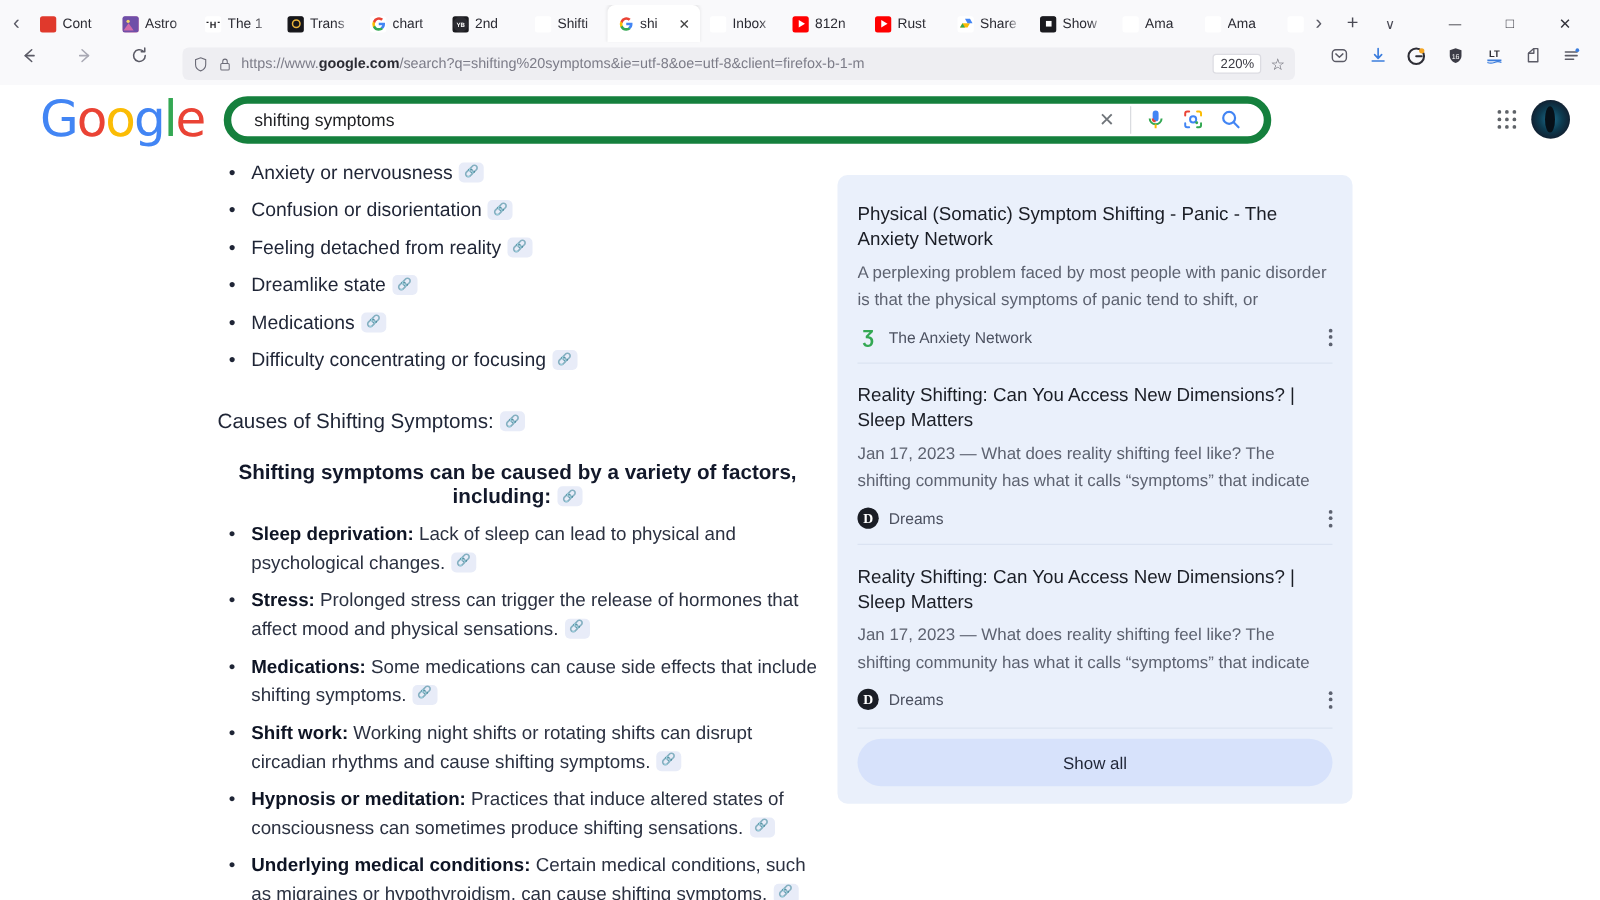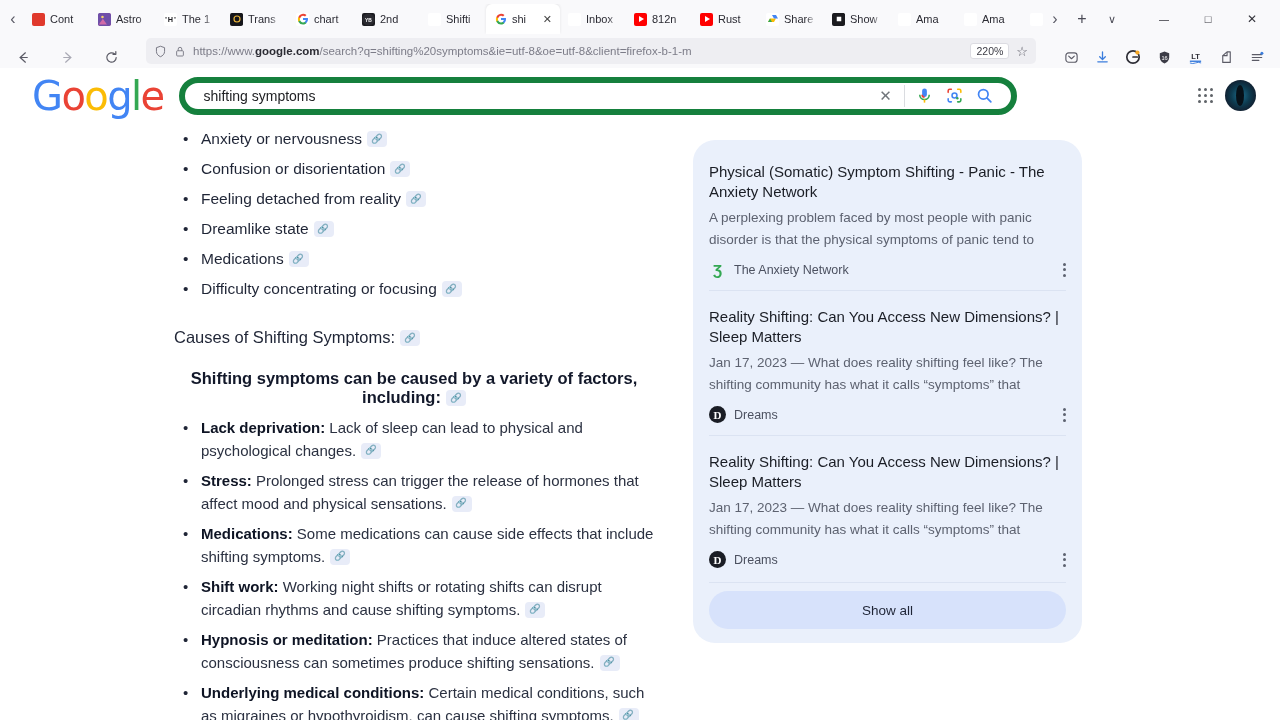--- a/index.html
+++ b/index.html
@@ -53,21 +53,21 @@
   .tabstrip-right { display: flex; align-items: center; gap: 2px; flex: none; }
   .chrome-btn {
     width: 28px; height: 28px; display: flex; align-items: center;
     justify-content: center; color: #4a4a55; border-radius: 4px;
   }
   .wincontrols { display: flex; align-items: center; margin-left: 14px; }
   .winbtn { width: 44px; height: 30px; display: flex; align-items: center;
     justify-content: center; color: #33333b; font-size: 13px; }
 
   .navbar { height: 34px; display: flex; align-items: center; padding: 0 8px; gap: 14px; }
-  .navicon { width: 30px; height: 28px; display: flex; align-items: flex-end;
+  .navicon { width: 30px; height: 28px; display: flex; align-items: flex-start;
     justify-content: center; color: #6d28d9; }
   .urlbar {
     flex: 1; height: 26px; background: #eeeef2; border-radius: 5px;
     display: flex; align-items: center; padding: 0 8px; gap: 7px; margin: 0 6px;
   }
   .urltext { font-size: 11.5px; color: #7c7c88; white-space: nowrap;
      overflow: hidden; text-overflow: ellipsis; flex: 1; }
   .urltext b { color: #2b2b33; font-weight: 700; }
   .zoombadge { font-size: 10.5px; color: #3c3c45; background: #fff;
     border-radius: 3px; padding: 1px 5px; border: 1px solid #dcdce2; }
@@ -127,21 +127,21 @@
   .h-bold { font-size: 16.5px; color: #12182a; margin: 22px 0 10px 0; font-weight: 700; text-align: center; }
 
   .causes { list-style: none; margin-top: 4px; }
   .causes li { position: relative; padding-left: 27px; color: #2b3141;
     font-size: 15px; line-height: 22.5px; margin-bottom: 8px; }
   .causes li::before { content: "\2022"; position: absolute; left: 9px; top: 0; color: #1f2536; }
   .causes b { color: #0e1424; font-weight: 700; }
 
   
   .side { width: 412px; margin-top: 16px; }
-  .sidepanel { background: #eaf0fb; border-radius: 22px; padding: 6px 16px 14px 16px; margin-left: 23px; }
+  .sidepanel { background: #eaf0fb; border-radius: 8px; padding: 6px 16px 14px 16px; }
   .scard { padding: 16px 0 12px 0; }
   .scard + .scard { border-top: 1px solid #dbe3f2; }
   .scard-title { font-size: 15px; line-height: 19.5px; color: #1a1d25; }
   .scard-snippet { font-size: 13.5px; line-height: 22px; color: #5d6270; margin-top: 6px;
      max-height: 44px; overflow: hidden; }
   .scard-foot { display: flex; align-items: center; margin-top: 10px; gap: 8px; }
   .sfav { width: 17px; height: 17px; border-radius: 50%; display: flex;
      align-items: center; justify-content: center; font-size: 10px; flex: none; }
   .sfav-anx { color: #34a853; font-size: 15px; font-weight: bold; background: transparent; }
   .sfav-dreams { background: #1a1d25; color: #fff; font-weight: bold; font-size: 11px;
@@ -447,21 +447,21 @@
 
     <div class="h-sub">
       <span>Causes of Shifting Symptoms:</span><span class="chip">🔗</span>
     </div>
 
     <div class="h-bold">
       <span>Shifting symptoms can be caused by a variety of factors, including:</span><span class="chip">🔗</span>
     </div>
 
     <ul class="causes">
-        <li><b>Lack deprivation:</b><span> Lack of sleep can lead to physical and psychological changes.</span><span class="chip">🔗</span></li>
+        <li><b>Sleep deprivation:</b><span> Lack of sleep can lead to physical and psychological changes.</span><span class="chip">🔗</span></li>
         <li><b>Stress:</b><span> Prolonged stress can trigger the release of hormones that affect mood and physical sensations.</span><span class="chip">🔗</span></li>
         <li><b>Medications:</b><span> Some medications can cause side effects that include shifting symptoms.</span><span class="chip">🔗</span></li>
         <li><b>Shift work:</b><span> Working night shifts or rotating shifts can disrupt circadian rhythms and cause shifting symptoms.</span><span class="chip">🔗</span></li>
         <li><b>Hypnosis or meditation:</b><span> Practices that induce altered states of consciousness can sometimes produce shifting sensations.</span><span class="chip">🔗</span></li>
         <li><b>Underlying medical conditions:</b><span> Certain medical conditions, such as migraines or hypothyroidism, can cause shifting symptoms.</span><span class="chip">🔗</span></li>
       </ul>
 
   </div>
 
   <div class="side">

